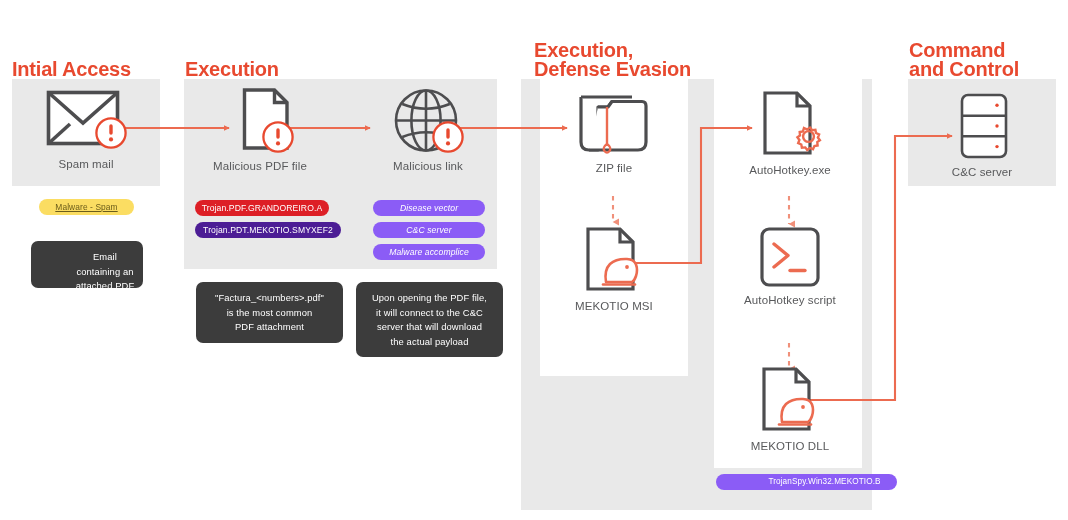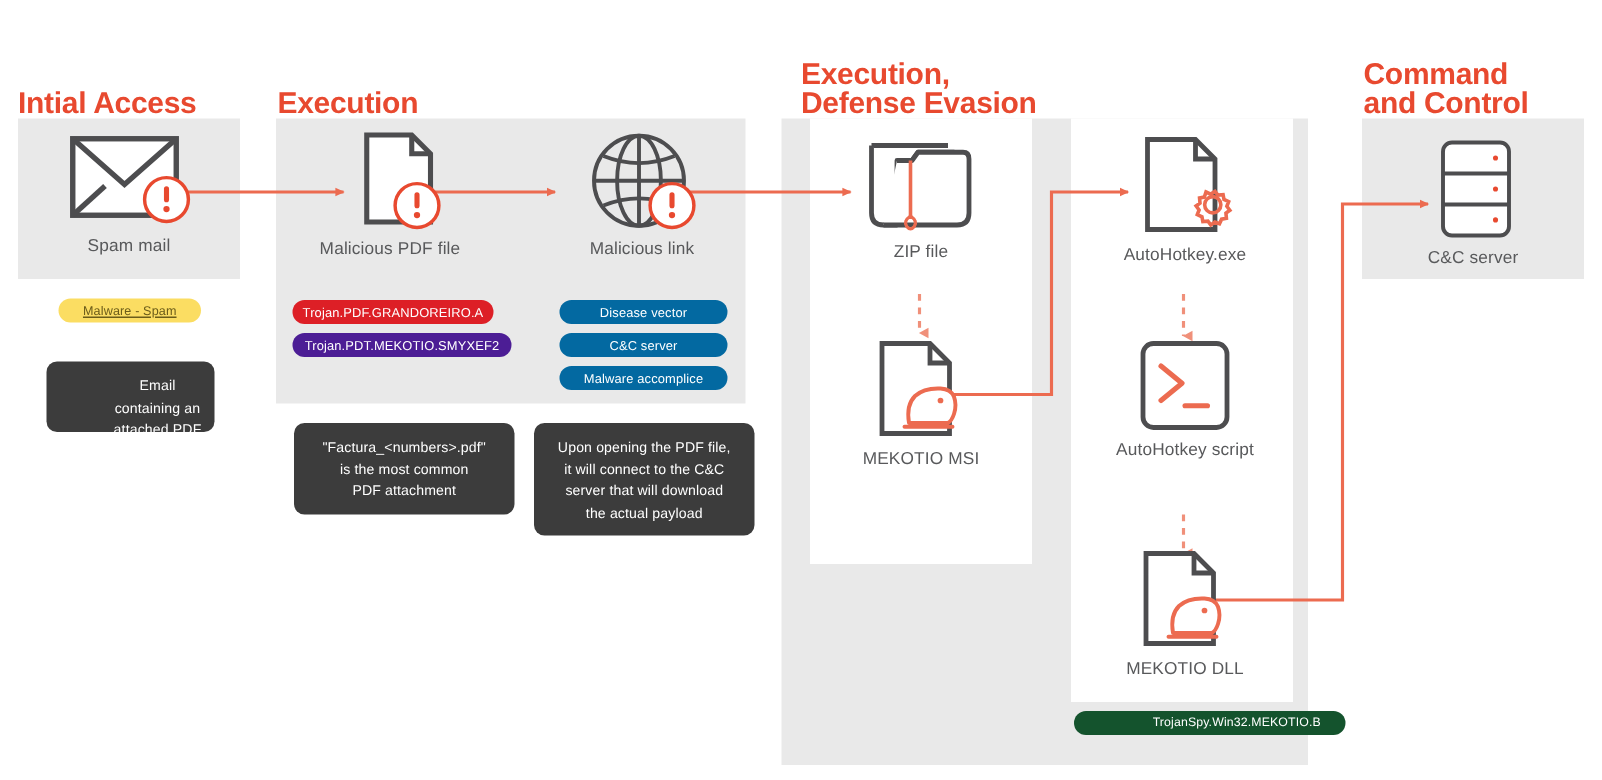--- a/index.html
+++ b/index.html
@@ -47,22 +47,22 @@
     text-align:center;
     line-height:16px;
     height:16px;
     letter-spacing:0.1px;
     white-space:nowrap;
     overflow:hidden;
   }
   .badge.yellow{background:#fbdd62;color:#6b5c1a;font-size:8.4px;}
   .badge.red{background:#dd1f26;}
   .badge.salmon{background:#4c1d95;}
-  .badge.blue{background:#0369a1;}
-  .badge.green{background:#14532d;font-size:8.2px;padding-left:36px;}
+  .badge.blue{background:#8b5cf6;font-style:italic;}
+  .badge.green{background:#8b5cf6;font-size:8.2px;padding-left:36px;}
 
   
   .callout{
     position:absolute;
     background:#3c3c3c;
     color:#ffffff;
     border-radius:7px;
     font-size:9.4px;
     line-height:14.5px;
     text-align:center;

